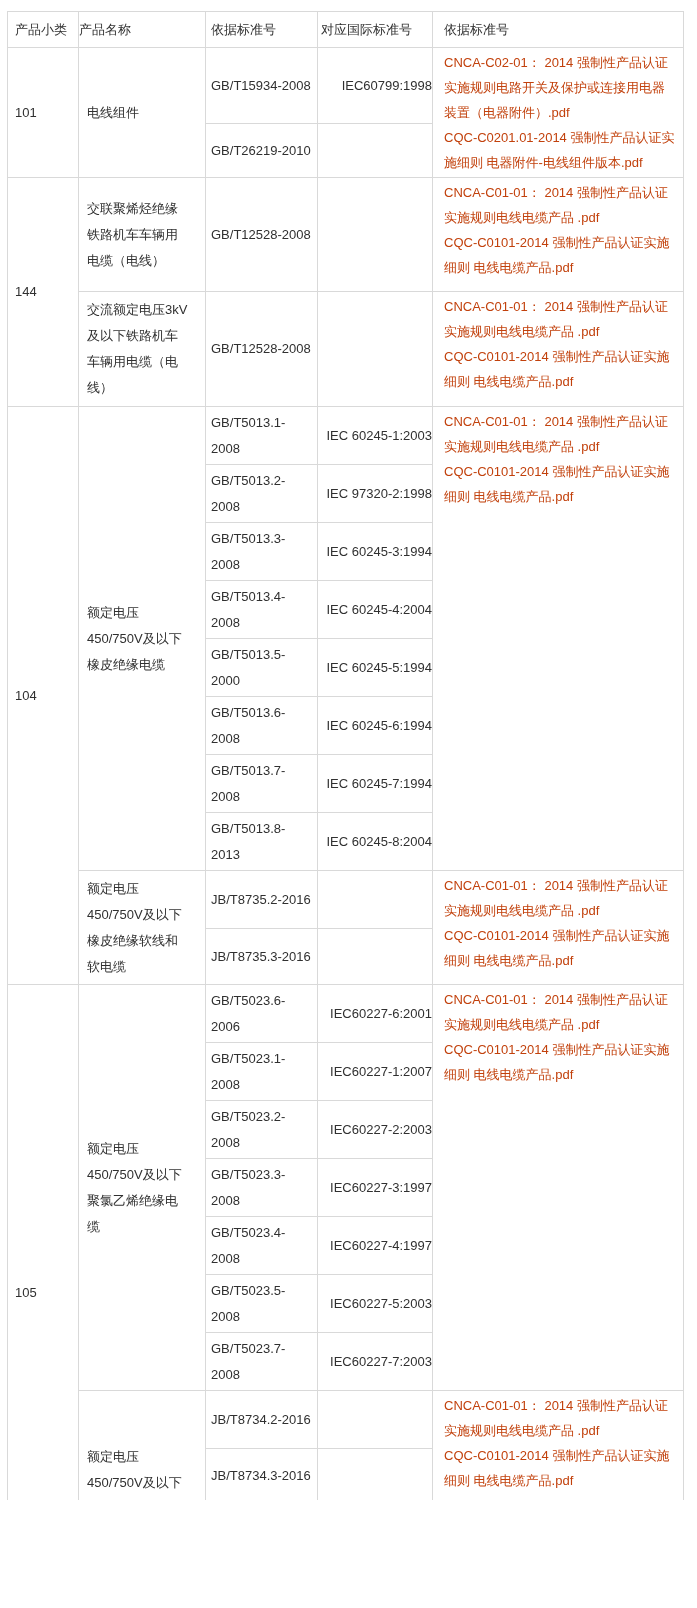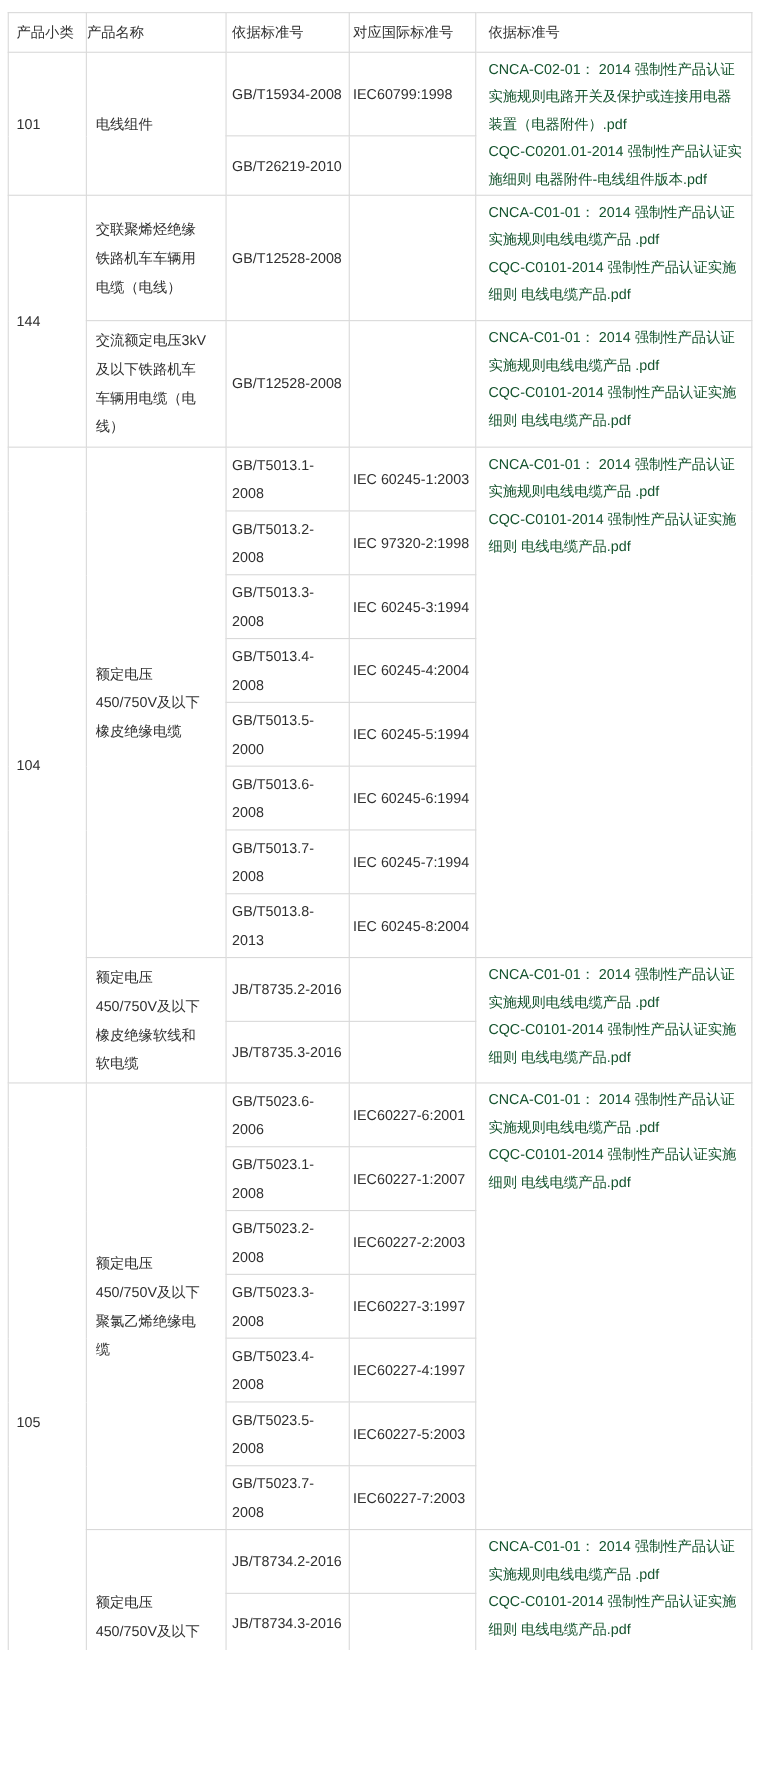--- a/index.html
+++ b/index.html
@@ -17,23 +17,23 @@
   }
   tr.hdr th { height:35px; }
   th.c1 { padding-left:7px; }
   th.c2 { padding-left:0; }
   th.c3 { padding-left:5px; }
   th.c4 { padding-left:3px; }
   th.c5 { padding-left:11px; }
   td.code  { padding-left:7px; }
   td.name  { padding:4px 17px 4px 8px; }
   td.std   { padding:2px 0 2px 5px; white-space:pre-line; }
-  td.iec   { padding:2px 0 2px 3px; }
+  td.iec   { padding:2px 0 2px 3px;text-align:right; }
   td.links { vertical-align:top; padding:2px 6px 2px 11px; }
-  p.link   { margin:0; line-height:25px; color:#14532d; cursor:pointer; }
+  p.link   { margin:0; line-height:25px; color:#c2410c; cursor:pointer; }
   tr.h30 { height:30px; }  tr.h35 { height:35px; }
   tr.h53 { height:53px; }  tr.h55 { height:55px; }
   tr.h56 { height:56px; }  tr.h58 { height:58px; }
   tr.h75 { height:75px; }
   tr.h114 { height:114px; } tr.h115 { height:115px; }
   .cutline {
     position:absolute; left:0; top:1595px; width:697px; height:4px;
     background:#ffffff; border-top:2px dashed #c9c9c9;
   }
 </style>

